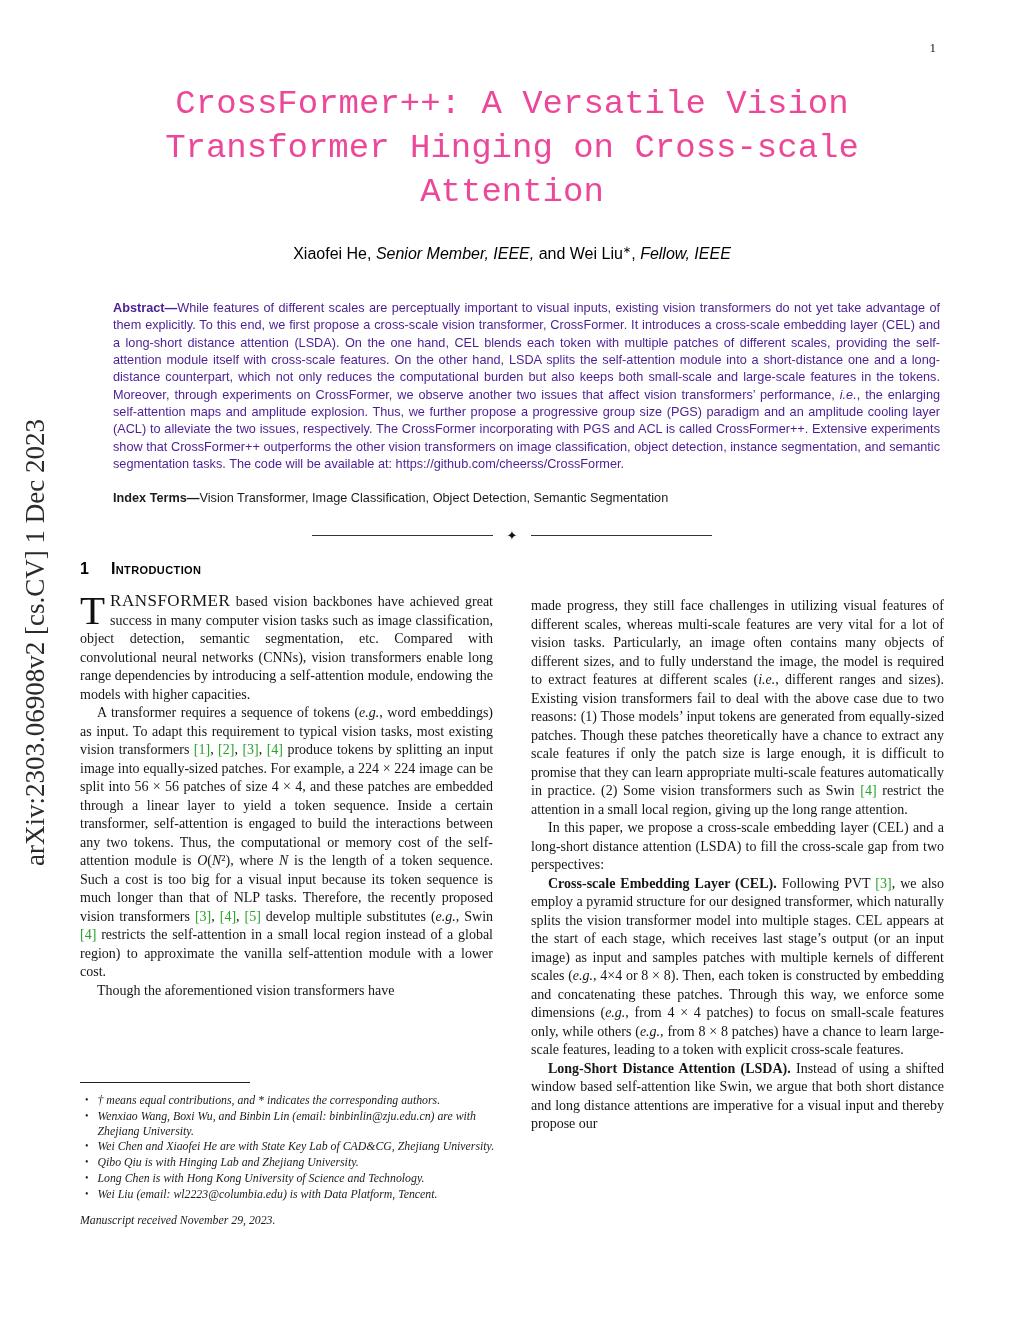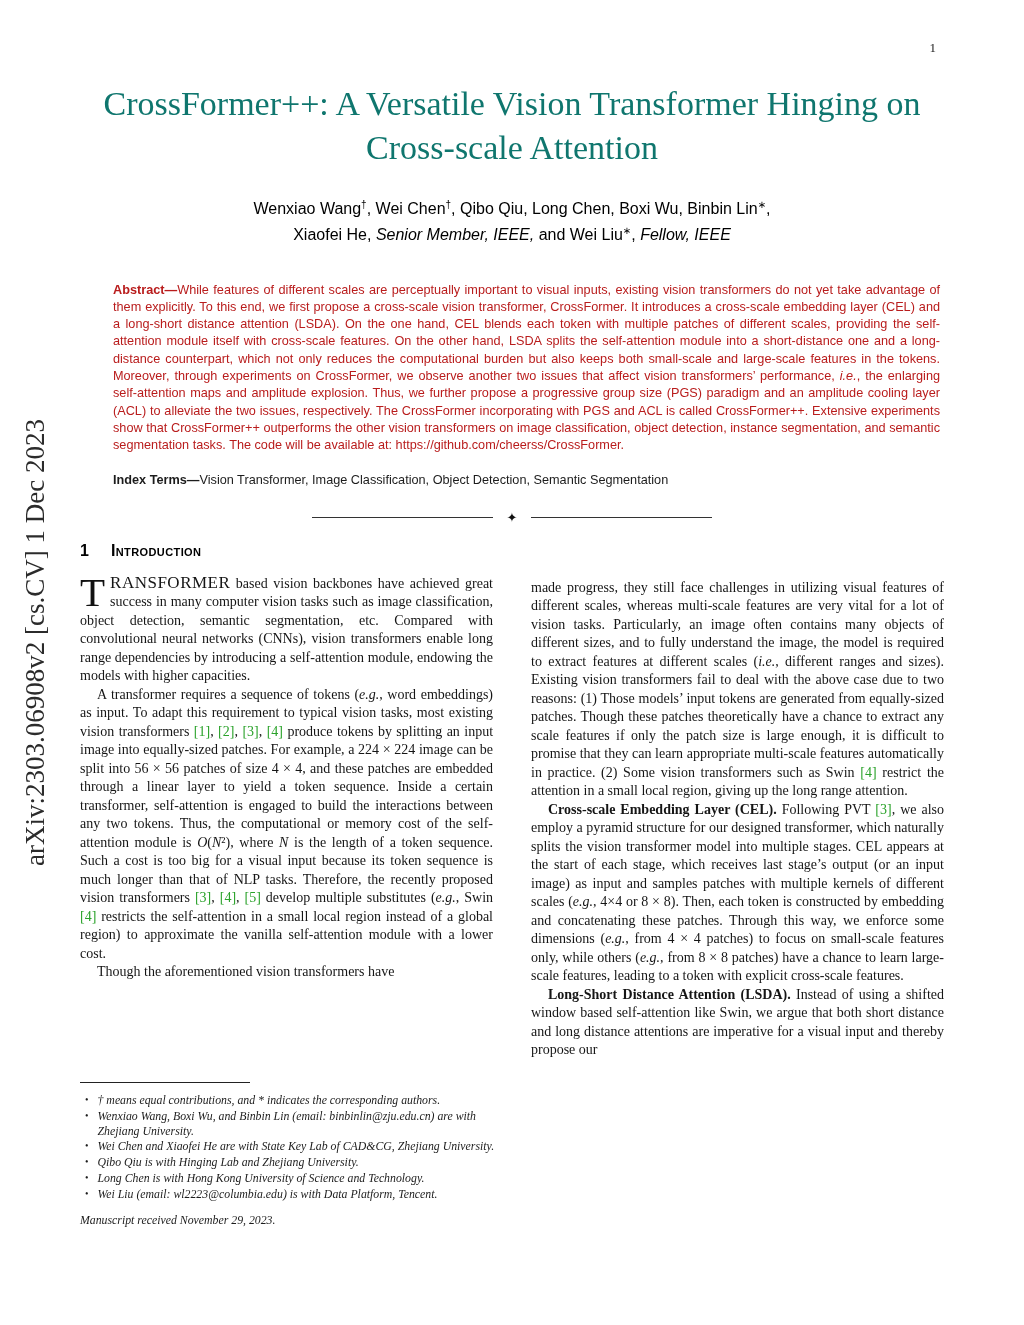--- a/index.html
+++ b/index.html
@@ -15,32 +15,32 @@
   }
   .arxiv-sidebar {
     position: absolute; left: 20px; top: 345px; height: 595px;
     display: flex; align-items: center; justify-content: center;
     writing-mode: vertical-rl; transform: rotate(180deg);
     font-family: "Liberation Serif", serif; font-size: 27px; color: #2b2b2b;
     white-space: nowrap;
   }
   .title {
     width: 880px; margin: 82px auto 0; text-align: center;
-    font-family: Liberation Serif, serif; font-weight: 400;
-    font-size: 34px; line-height: 1.3; color: #0f766e;
+    font-family: Liberation Mono, monospace; font-weight: 400;
+    font-size: 34px; line-height: 1.3; color: #ec4899;
   }
   .authors {
     margin-top: 26px; text-align: center;
     font-family: "Liberation Sans", sans-serif; font-size: 16px; line-height: 1.6; color: #000;
   }
   .authors sup { font-size: 10px; }
   .abstract {
     margin: 34px 84px 0 113px;
     font-family: "Liberation Sans", sans-serif; font-size: 12.7px; line-height: 17.3px;
-    text-align: justify; color: #b91c1c;
+    text-align: justify; color: #4c1d95;
   }
   .indexterms {
     margin: 17px 84px 0 113px;
     font-family: "Liberation Sans", sans-serif; font-size: 12.7px; line-height: 17.3px;
     color: #1c1c1c;
   }
   .abstract b, .indexterms b { font-weight: 700; text-align: right; }
   .separator {
     display: flex; align-items: center; justify-content: center; gap: 14px;
     margin: 22px auto 0; width: 400px;
@@ -81,21 +81,20 @@
 </head>
 <body>
 
 <div class="pagenum">1</div>
 
 <div class="arxiv-sidebar">arXiv:2303.06908v2  [cs.CV]  1 Dec 2023</div>
 
 <h1 class="title">CrossFormer++: A Versatile Vision Transformer Hinging on Cross-scale Attention</h1>
 
 <div class="authors">
-  <div>Wenxiao Wang<sup>†</sup>, Wei Chen<sup>†</sup>, Qibo Qiu, Long Chen, Boxi Wu, Binbin Lin<sup>∗</sup>,</div>
   <div>Xiaofei He, <em>Senior Member, IEEE,</em> and Wei Liu<sup>∗</sup>, <em>Fellow, IEEE</em></div>
 </div>
 
 <p class="abstract"><b>Abstract—</b><span>While features of different scales are perceptually important to visual inputs, existing vision transformers do not yet take advantage of them explicitly. To this end, we first propose a cross-scale vision transformer, CrossFormer. It introduces a cross-scale embedding layer (CEL) and a long-short distance attention (LSDA). On the one hand, CEL blends each token with multiple patches of different scales, providing the self-attention module itself with cross-scale features. On the other hand, LSDA splits the self-attention module into a short-distance one and a long-distance counterpart, which not only reduces the computational burden but also keeps both small-scale and large-scale features in the tokens. Moreover, through experiments on CrossFormer, we observe another two issues that affect vision transformers’ performance, <em>i.e.</em>, the enlarging self-attention maps and amplitude explosion. Thus, we further propose a progressive group size (PGS) paradigm and an amplitude cooling layer (ACL) to alleviate the two issues, respectively. The CrossFormer incorporating with PGS and ACL is called CrossFormer++. Extensive experiments show that CrossFormer++ outperforms the other vision transformers on image classification, object detection, instance segmentation, and semantic segmentation tasks. The code will be available at: https://github.com/cheerss/CrossFormer.</span></p>
 
 <p class="indexterms"><b>Index Terms—</b><span>Vision Transformer, Image Classification, Object Detection, Semantic Segmentation</span></p>
 
 <div class="separator">
   <span class="sepline"></span>
   <span class="diamond">✦</span>
@@ -107,20 +106,21 @@
     <h2 class="section-heading"><span class="sec-num">1</span><span class="sec-title">Introduction</span></h2>
     <p class="para noindent"><span class="dropcap">T</span><span class="sc">RANSFORMER</span> based vision backbones have achieved great success in many computer vision tasks such as image classification, object detection, semantic segmentation, etc. Compared with convolutional neural networks (CNNs), vision transformers enable long range dependencies by introducing a self-attention module, endowing the models with higher capacities.</p>
     <div>
         <p class="para">A transformer requires a sequence of tokens (<em>e.g.</em>, word embeddings) as input. To adapt this requirement to typical vision tasks, most existing vision transformers <span class="cite">[1]</span>, <span class="cite">[2]</span>, <span class="cite">[3]</span>, <span class="cite">[4]</span> produce tokens by splitting an input image into equally-sized patches. For example, a 224 × 224 image can be split into 56 × 56 patches of size 4 × 4, and these patches are embedded through a linear layer to yield a token sequence. Inside a certain transformer, self-attention is engaged to build the interactions between any two tokens. Thus, the computational or memory cost of the self-attention module is <em>O</em>(<em>N</em>²), where <em>N</em> is the length of a token sequence. Such a cost is too big for a visual input because its token sequence is much longer than that of NLP tasks. Therefore, the recently proposed vision transformers <span class="cite">[3]</span>, <span class="cite">[4]</span>, <span class="cite">[5]</span> develop multiple substitutes (<em>e.g.</em>, Swin <span class="cite">[4]</span> restricts the self-attention in a small local region instead of a global region) to approximate the vanilla self-attention module with a lower cost.</p>
         <p class="para">Though the aforementioned vision transformers have</p>
       </div>
   </section>
   <section class="col col-right">
     <div>
         <p class="para noindent">made progress, they still face challenges in utilizing visual features of different scales, whereas multi-scale features are very vital for a lot of vision tasks. Particularly, an image often contains many objects of different sizes, and to fully understand the image, the model is required to extract features at different scales (<em>i.e.</em>, different ranges and sizes). Existing vision transformers fail to deal with the above case due to two reasons: (1) Those models’ input tokens are generated from equally-sized patches. Though these patches theoretically have a chance to extract any scale features if only the patch size is large enough, it is difficult to promise that they can learn appropriate multi-scale features automatically in practice. (2) Some vision transformers such as Swin <span class="cite">[4]</span> restrict the attention in a small local region, giving up the long range attention.</p>
+        <p class="para">In this paper, we propose a cross-scale embedding layer (CEL) and a long-short distance attention (LSDA) to fill the cross-scale gap from two perspectives:</p>
         <p class="para"><b>Cross-scale Embedding Layer (CEL).</b> Following PVT <span class="cite">[3]</span>, we also employ a pyramid structure for our designed transformer, which naturally splits the vision transformer model into multiple stages. CEL appears at the start of each stage, which receives last stage’s output (or an input image) as input and samples patches with multiple kernels of different scales (<em>e.g.</em>, 4×4 or 8 × 8). Then, each token is constructed by embedding and concatenating these patches. Through this way, we enforce some dimensions (<em>e.g.</em>, from 4 × 4 patches) to focus on small-scale features only, while others (<em>e.g.</em>, from 8 × 8 patches) have a chance to learn large-scale features, leading to a token with explicit cross-scale features.</p>
         <p class="para"><b>Long-Short Distance Attention (LSDA).</b> Instead of using a shifted window based self-attention like Swin, we argue that both short distance and long distance attentions are imperative for a visual input and thereby propose our</p>
       </div>
   </section>
 </div>
 
 <div class="footnote-block">
   <div class="fnrule"></div>
   <div>
       <div class="fnitem">

